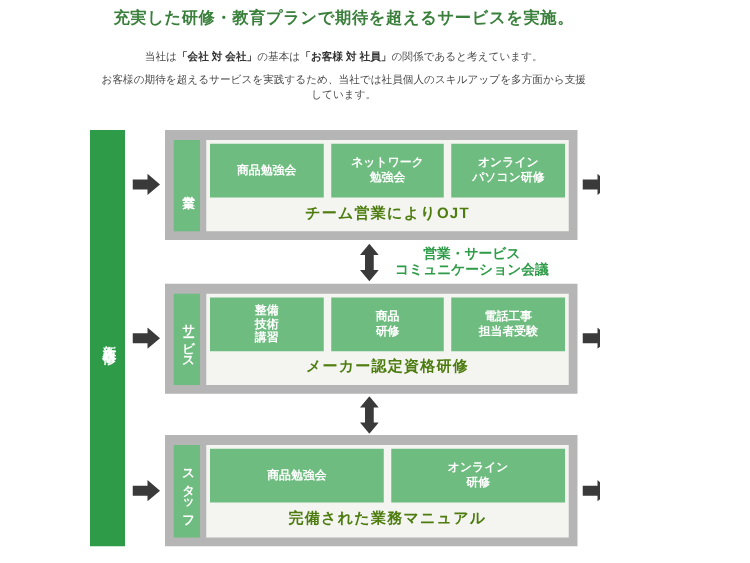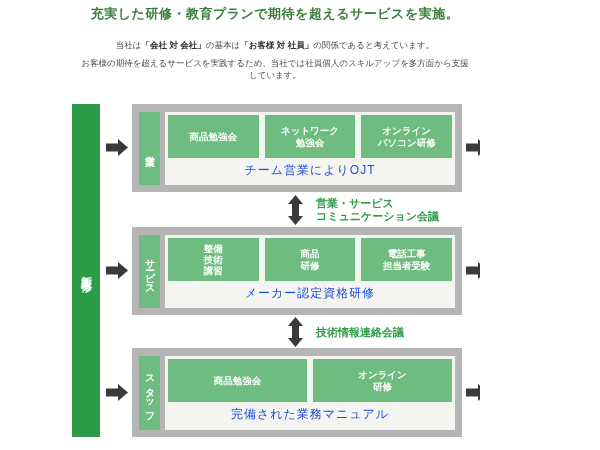--- a/index.html
+++ b/index.html
@@ -53,27 +53,27 @@
   .boxes { display:flex; gap:6px; height:43px; flex:0 0 43px; }
   .gbox {
     flex:1; background:#6ebc7f; color:#ffffff;
     font-size:9.5px; font-weight:bold; line-height:1.18;
     display:flex; align-items:center; justify-content:center;
     text-align:center; white-space:pre-line;
   }
   .gbox.wide { flex:2.15; }
   .panel-footer {
     flex:1; display:flex; align-items:center; justify-content:center;
-    color:#1d4ed8; font-size:12px; font-weight:normal; letter-spacing:1px;
+    color:#4d7c0f; font-size:12px; font-weight:bold; letter-spacing:1px;
   }
   
   .connector {
     position:absolute; left:288px; display:flex; align-items:center; gap:13px;
   }
-  .connector-1 { top:195px; height:30px; }
+  .connector-1 { top:195px; height:30px;text-align:center; }
   .connector-2 { top:317px; height:30px; }
   .connector-label {
     color:#2f9c49; font-size:11px; font-weight:bold;
     line-height:1.15; white-space:pre-line;
   }
   
   .arrow-right { position:absolute; width:22px; height:17px; }
   .ar-l { left:106px; }
   .ar-r { left:466px; }
   .ar-row1 { top:139px; }
@@ -135,21 +135,20 @@
 担当者受験</div>
       </div>
       <div class="panel-footer">メーカー認定資格研修</div>
     </div>
   </div>
 
   <div class="connector connector-2">
     <svg width="15" height="30" viewBox="0 0 15 30">
       <polygon points="7.5,0 15,9 11,9 11,21 15,21 7.5,30 0,21 4,21 4,9 0,9" fill="#3a3a3a"></polygon>
     </svg>
-    <div class="connector-label">技術情報連絡会議</div>
   </div>
 
   <div class="section section-3">
     <div class="side-label">
       <span class="vtext">スタッフ</span>
     </div>
     <div class="panel">
       <div class="boxes">
         <div class="gbox">商品勉強会</div>
         <div class="gbox">オンライン

